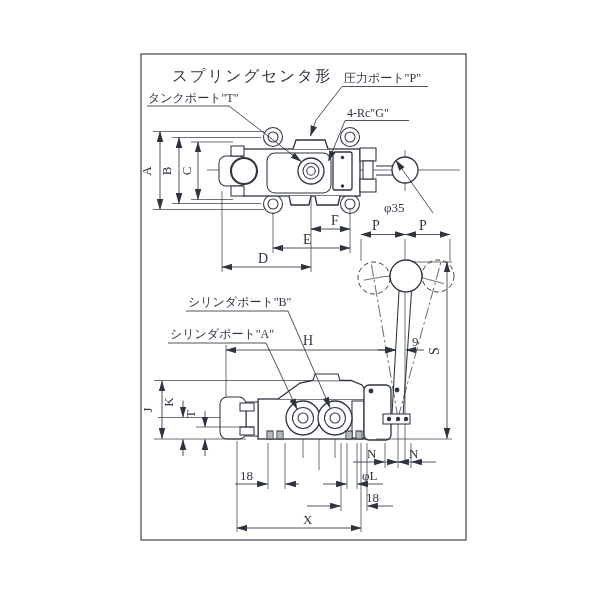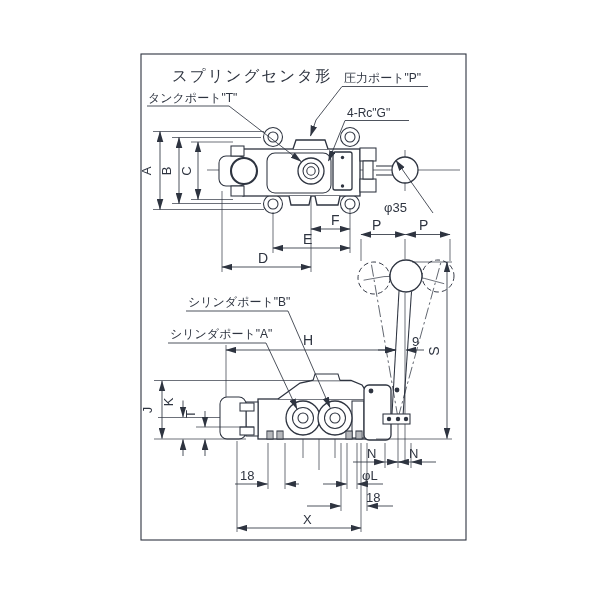--- a/index.html
+++ b/index.html
@@ -1,16 +1,16 @@
 <!DOCTYPE html>
 <html><head>
 <meta charset="utf-8">
 <style>
   html,body{margin:0;padding:0;background:#ffffff;}
-  .page{position:relative;width:496px;height:600px;background:#ffffff;font-family:Liberation Sans, sans-serif;}
+  .page{position:relative;width:496px;height:600px;background:#ffffff;font-family:Liberation Serif, serif;}
   svg{position:absolute;left:0;top:0;}
   
   .bold{stroke:#2e3440;stroke-width:1.3;fill:none;}
   .med{stroke:#2e3440;stroke-width:1.05;fill:none;}
   .thin{stroke:#2e3440;stroke-width:0.7;fill:none;}
   .dim{stroke:#2e3440;stroke-width:0.85;fill:none;}
   .boss{stroke:#2e3440;stroke-width:2.1;fill:#ffffff;}
   .wfill{fill:#ffffff;}
   .dot{fill:#2e3440;stroke:none;}
   .dash{stroke:#2e3440;stroke-width:0.95;fill:none;stroke-dasharray:5 3;}

